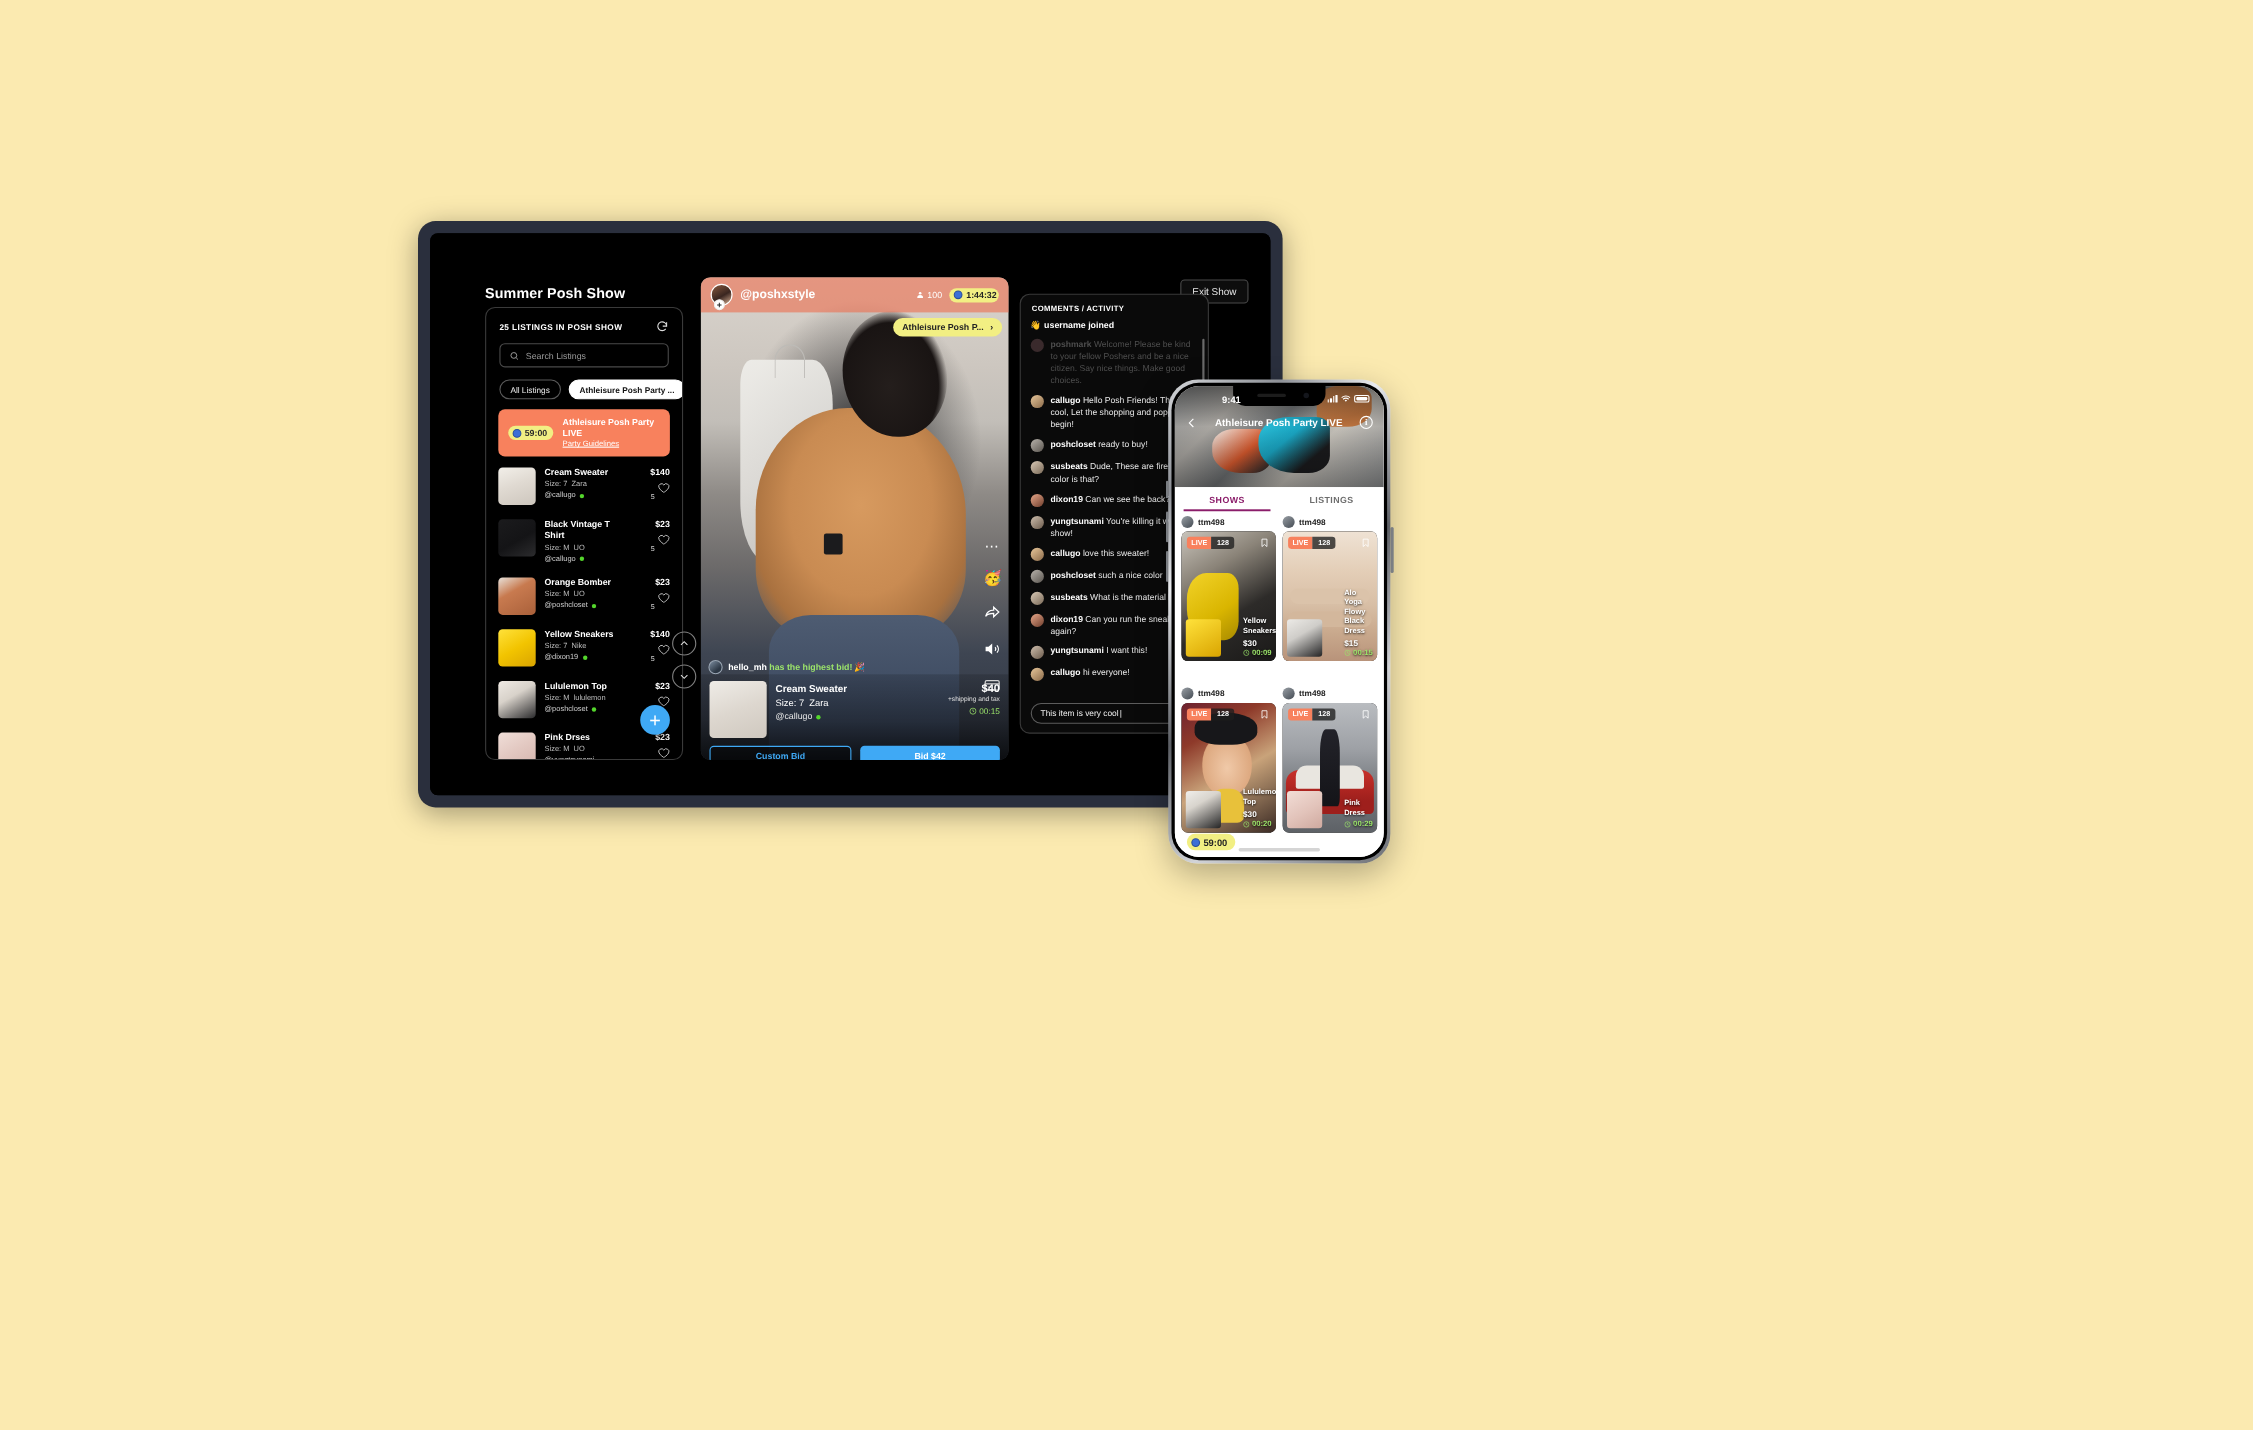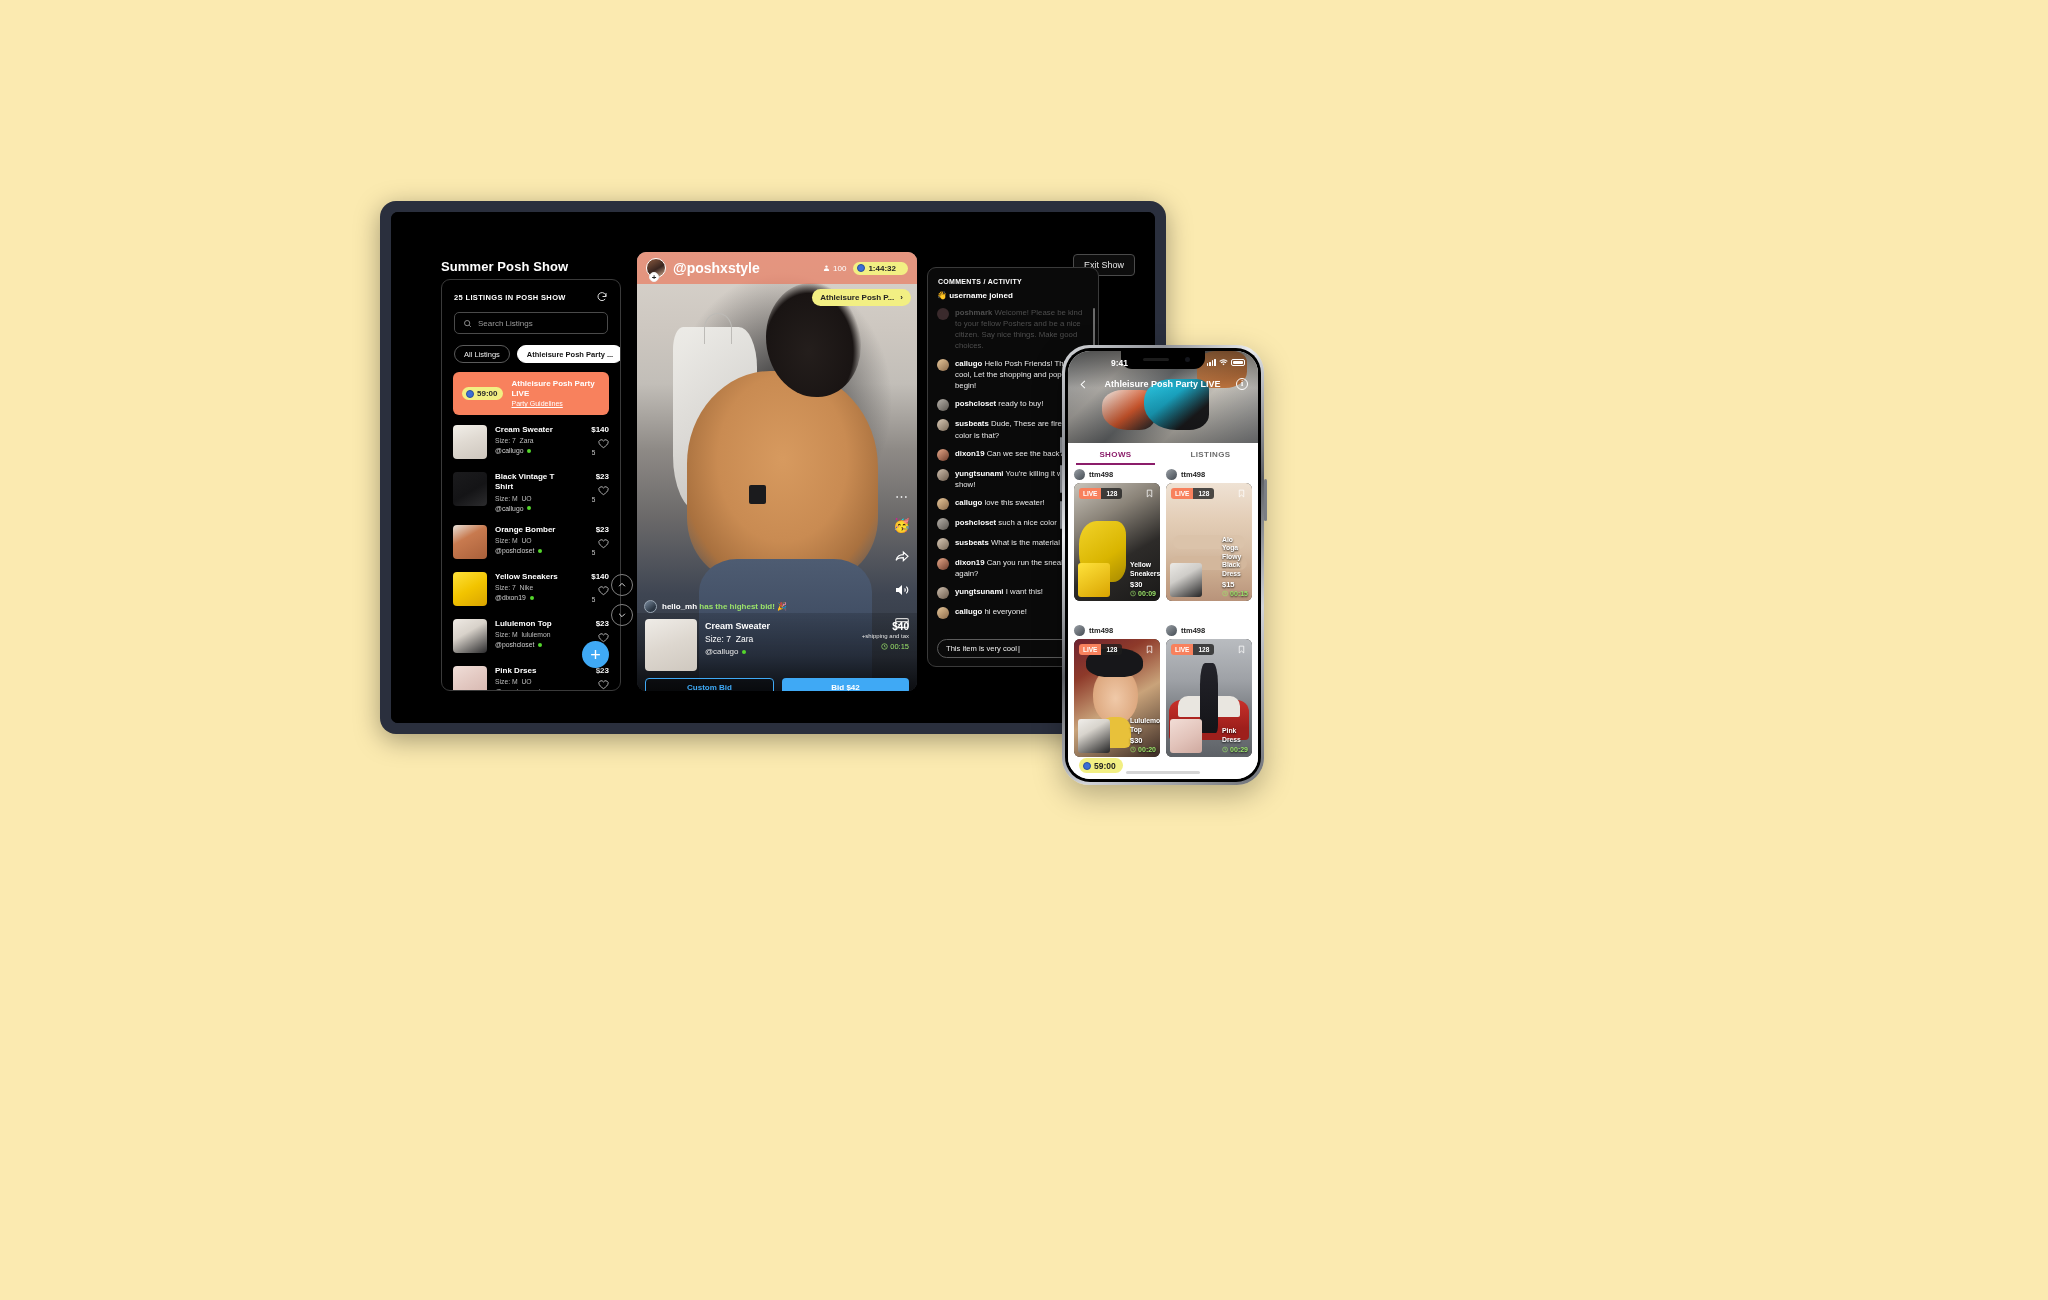--- a/index.html
+++ b/index.html
@@ -136,25 +136,25 @@
     display:flex; align-items:center; padding:0 9px; gap:7px;
   }
   .avatar-ring { width:20px; height:20px; border-radius:50%; border:1.5px solid #fff;
     position:relative; flex:none; overflow:visible;
     background:linear-gradient(150deg,#8a5a3f 0%,#3a2620 55%,#e0b79a 100%); }
   .avatar-plus {
     position:absolute; left:2px; bottom:-5px; width:10px; height:10px;
     border-radius:50%; background:#fff; color:#222; font-size:8px; line-height:9px;
     text-align:center; border:1px solid #eee; font-weight:600;
   }
-  .vh-name { font-size:14px; font-weight:600; color:#fff; flex:1; }
+  .vh-name { font-size:11px; font-weight:600; color:#fff; flex:1; }
   .vh-viewers { font-size:8px; color:#fff; display:flex; align-items:center; gap:3px; }
   .person-ico { width:7px; height:8px; color:#fff; }
   .vh-timer {
-    background:#f2ef83; border-radius:20px; padding:2px 12px 2px 4px;
+    background:#f2ef83; border-radius:20px; padding:2px 2px 2px 4px;
     font-size:8px; font-weight:700; color:#232323; display:flex; align-items:center; gap:3px;
   }
   .party-pill {
     position:absolute; right:6px; top:37px;
     background:#f2ef83; border-radius:20px; padding:4px 8px;
     font-size:8px; font-weight:600; color:#232323;
     display:flex; align-items:center; gap:6px;
   }
 
   .vid-side { position:absolute; right:6px; bottom:60px; display:flex; flex-direction:column; gap:17px; align-items:center; }

